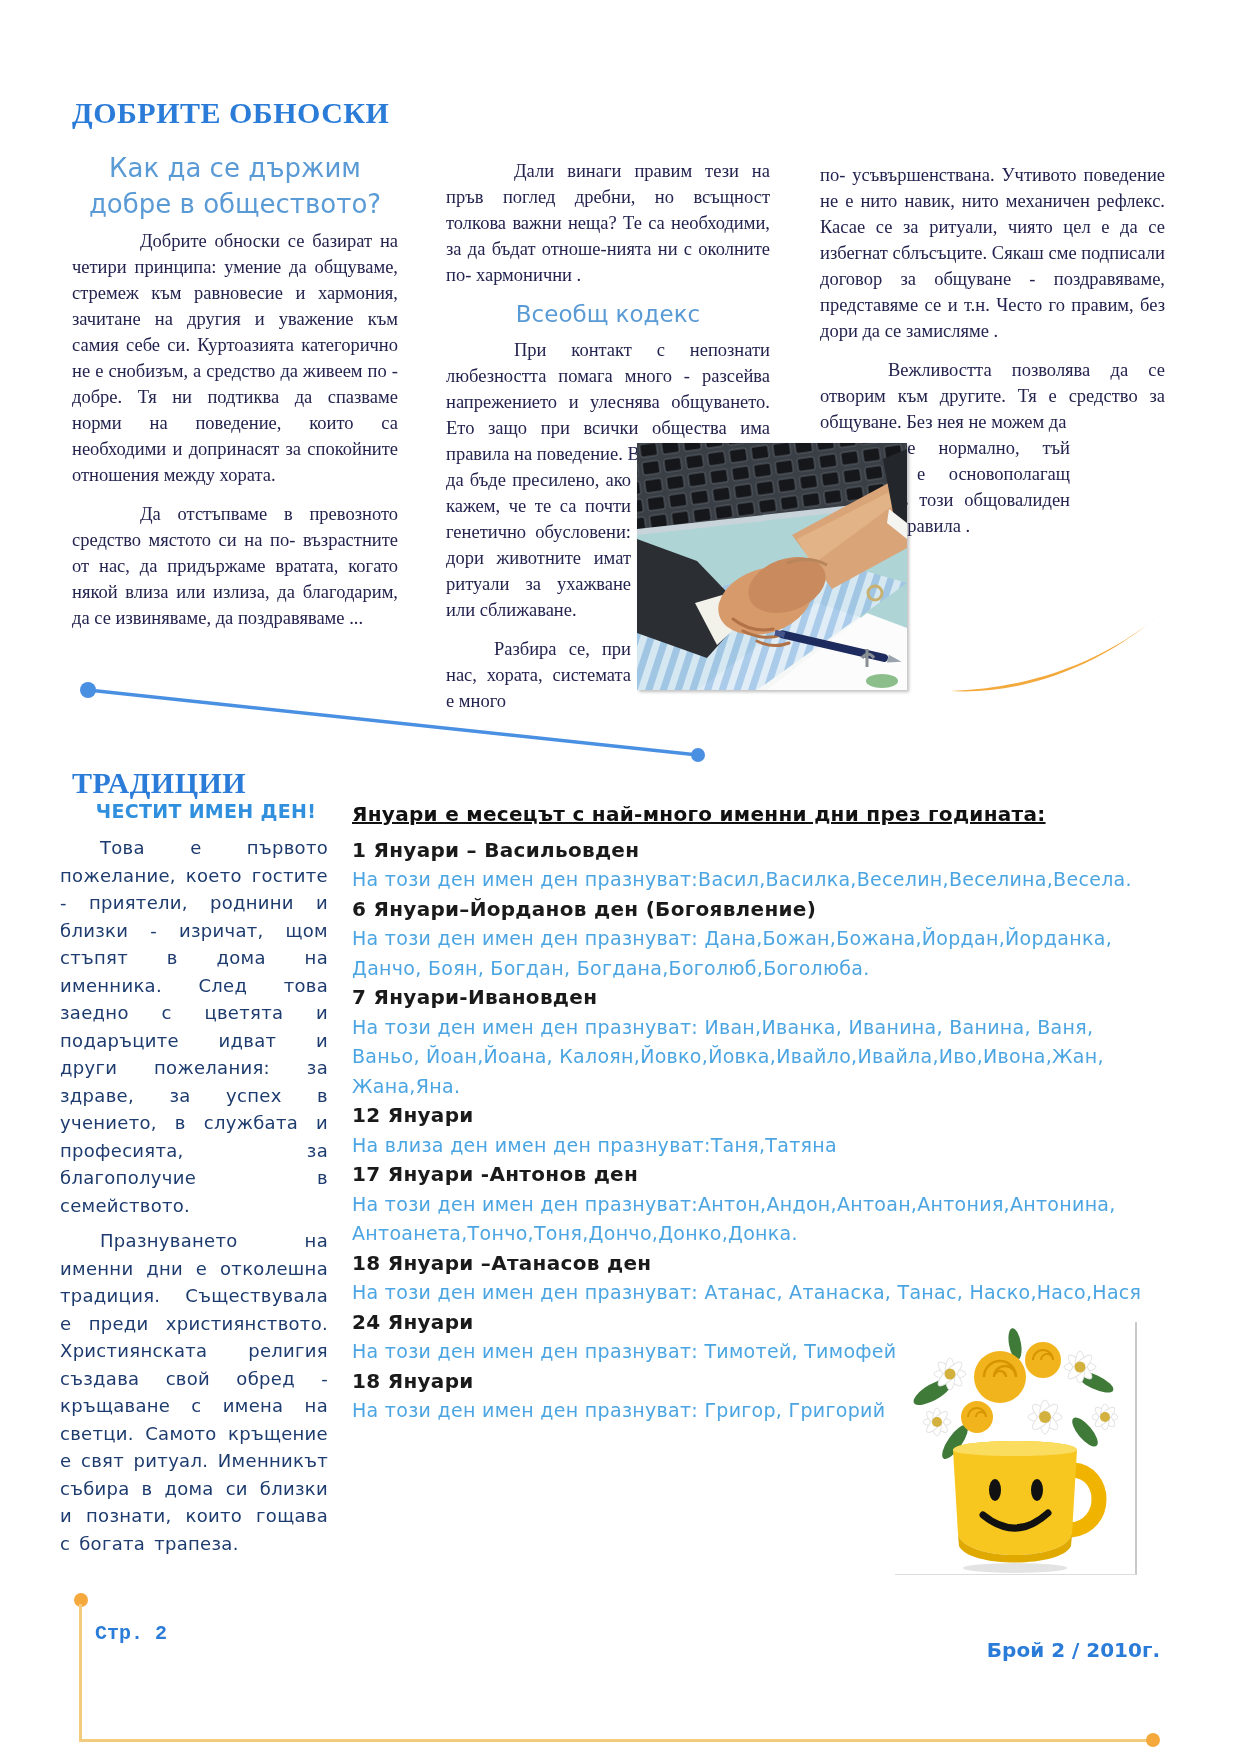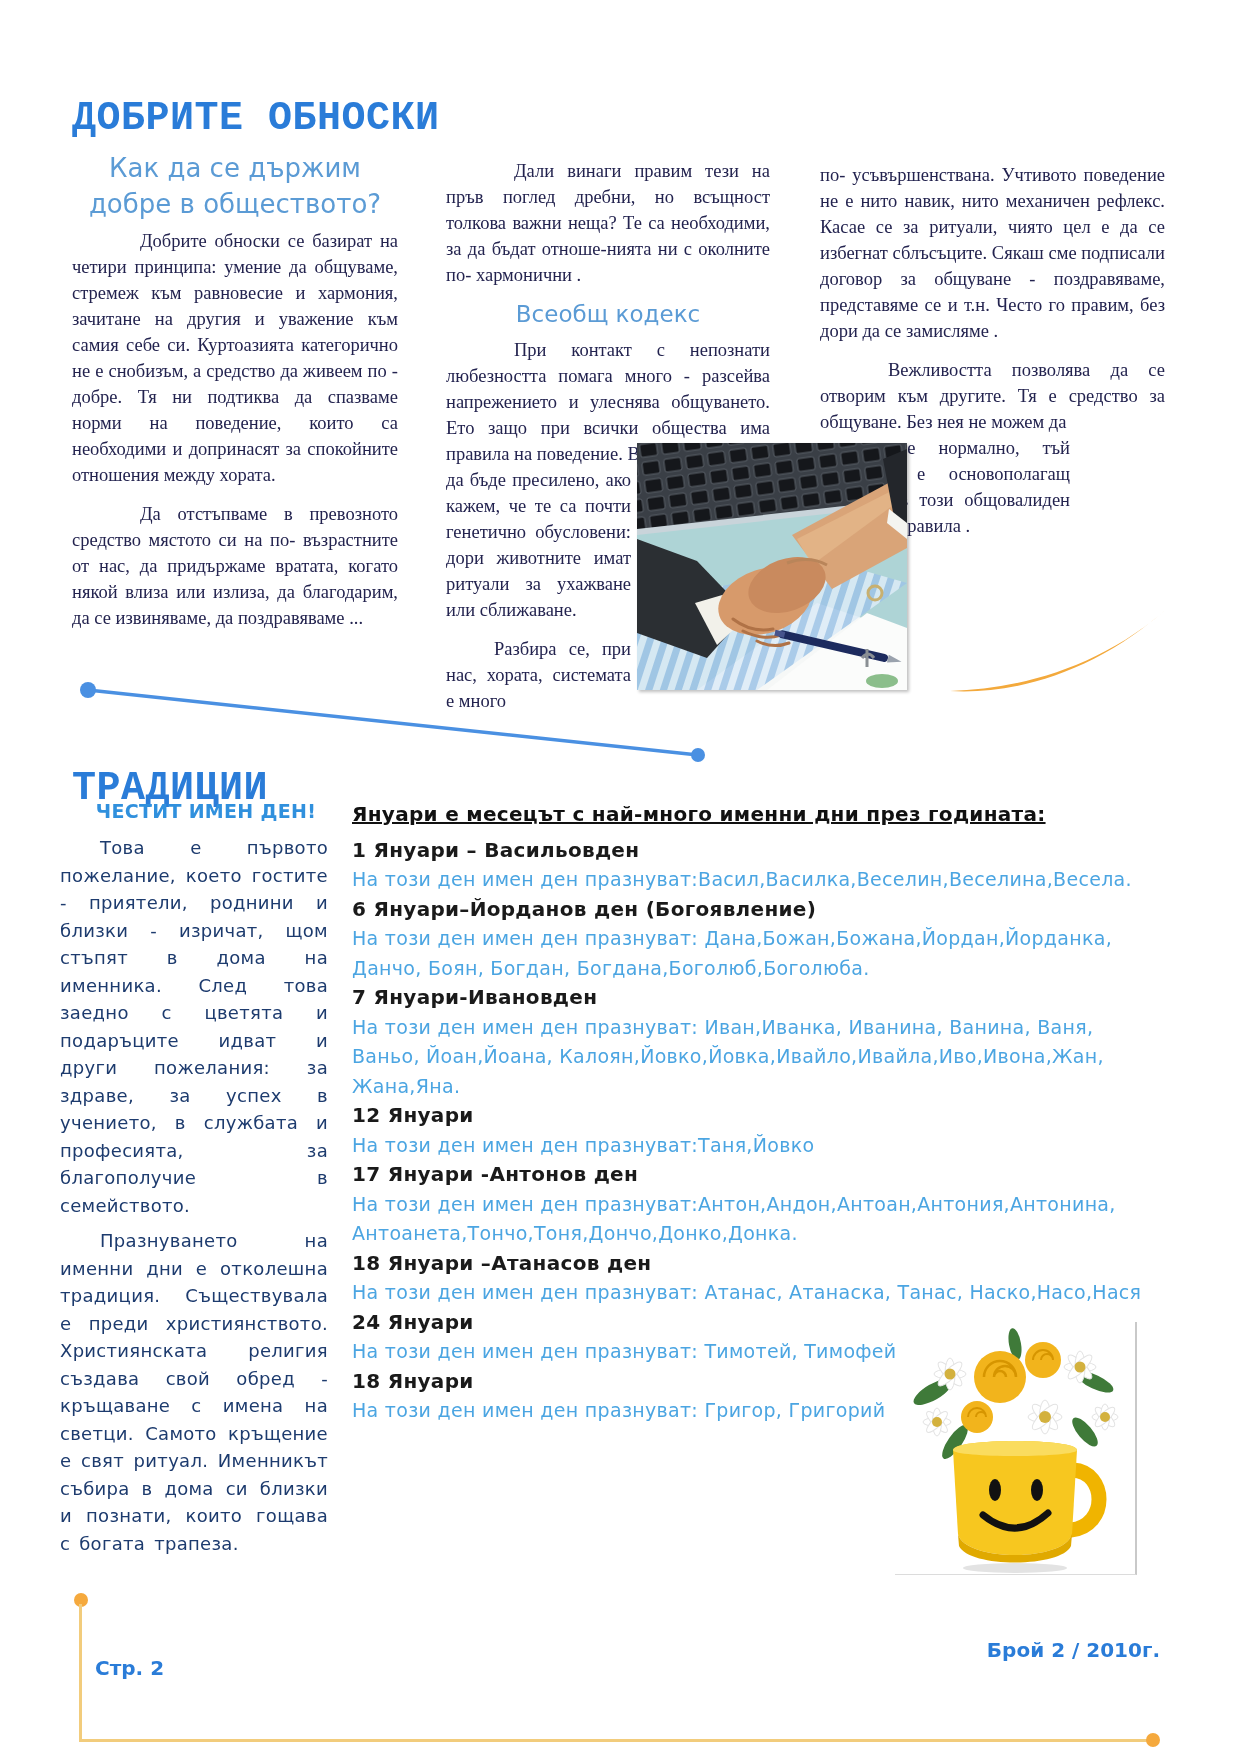--- a/index.html
+++ b/index.html
@@ -4,22 +4,22 @@
 <style>
   html,body{margin:0;padding:0;background:#888;}
   .page{
     position:relative; width:1237px; height:1752px; background:#ffffff;
     margin:0 auto; overflow:hidden;
     font-family:"Liberation Serif", serif;
   }
   .abs{position:absolute;}
   
   .sec-title{
-    font-family:Liberation Mono, monospace; font-weight:bold;
-    font-size:40px; color:var(--accent_blue); letter-spacing:.5px;
+    font-family:Liberation Serif, serif; font-weight:bold;
+    font-size:30px; color:var(--accent_blue); letter-spacing:.5px;
   }
   
   .serif-col{font-size:18.5px; line-height:26px; color:var(--body_serif); text-align:justify;}
   .serif-col p{margin:0 0 13px 0;}
   .serif-col p.ind{text-indent:68px;}
   .subtitle{
     font-family:"DejaVu Sans", sans-serif; font-size:26px; line-height:36px;
     color:var(--subtitle_blue); text-align:center; font-weight:normal;
   }
   .midhead{
@@ -163,21 +163,21 @@
           <div class="names">На този ден имен ден празнуват: Дана,Божан,Божана,Йордан,Йорданка, Данчо, Боян, Богдан, Богдана,Боголюб,Боголюба.</div>
         </div>
 
         <div class="entry">
           <div class="date">7  Януари-Ивановден</div>
           <div class="names">На този ден имен ден празнуват: Иван,Иванка, Иванина, Ванина, Ваня, Ваньо, Йоан,Йоана, Калоян,Йовко,Йовка,Ивайло,Ивайла,Иво,Ивона,Жан, Жана,Яна.</div>
         </div>
 
         <div class="entry">
           <div class="date">12 Януари</div>
-          <div class="names">На този ден имен ден празнуват:Таня,Йовко</div>
+          <div class="names">На влиза ден имен ден празнуват:Таня,Татяна</div>
         </div>
 
         <div class="entry">
           <div class="date">17 Януари  -Антонов ден</div>
           <div class="names">На този ден имен ден празнуват:Антон,Андон,Антоан,Антония,Антонина, Антоанета,Тончо,Тоня,Дончо,Донко,Донка.</div>
         </div>
 
         <div class="entry">
           <div class="date">18 Януари –Атанасов ден</div>
           <div class="names">На този ден имен ден празнуват: Атанас, Атанаска, Танас, Наско,Насо,Нася</div>
@@ -275,16 +275,16 @@
       <ellipse cx="142" cy="168" rx="6" ry="11" fill="#111"></ellipse>
       <path d="M88,193 Q121,220 153,191" fill="none" stroke="#111" stroke-width="7" stroke-linecap="round"></path>
     </svg>
   </div>
 
   <div class="abs ydot" style="left:74px; top:1593px;"></div>
   <div class="abs yline" style="left:79px; top:1604px; width:3px; height:138px;"></div>
   <div class="abs yline" style="left:79px; top:1739px; width:1074px; height:3px;"></div>
   <div class="abs ydot" style="left:1146px; top:1733px;"></div>
 
-  <div class="abs footer-text" style="left:95px; top:1656px;">Стр. 2</div>
+  <div class="abs footer-text" style="left:95px; top:1622px;font-family:Liberation Mono, monospace;">Стр. 2</div>
   <div class="abs footer-text" style="left:900px; top:1638px; width:260px; text-align:right;">Брой 2 / 2010г.</div>
 
 </div>
 
 </body></html>

